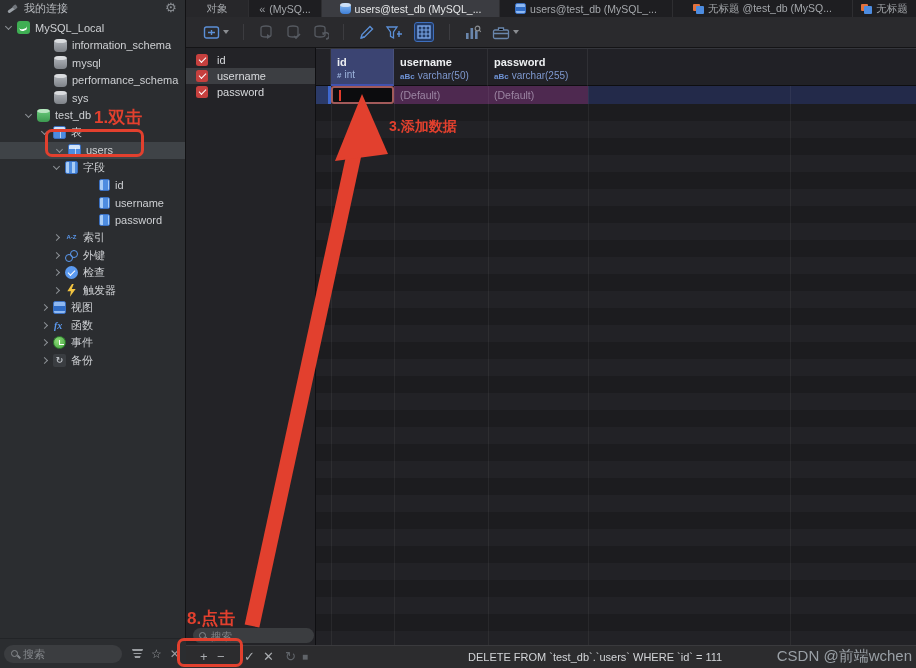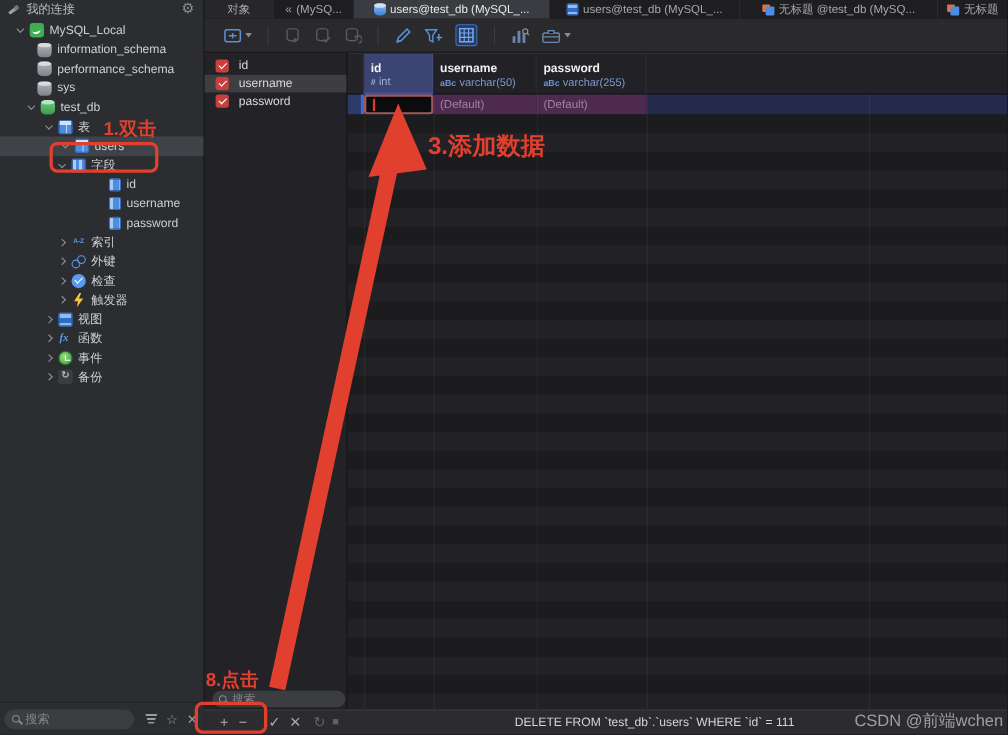--- a/index.html
+++ b/index.html
@@ -16,21 +16,21 @@
   .i-gear::before { content:"⚙"; font-size:13px; color:#8b8f94; line-height:12px; }
   .i-gear { width:14px; height:14px; }
 
   .tree { padding-top:2px; }
   .trow { display:flex; align-items:center; height:17.5px; font-size:11px; color:#ced0d3; white-space:nowrap; }
   .trow.sel { background:#3f4347; }
   .cw { width:13px; display:flex; justify-content:center; flex:none; }
   .chev { width:5px; height:5px; border-right:1.5px solid #8d9196; border-bottom:1.5px solid #8d9196; }
   .chev.down { transform:rotate(45deg); margin-top:-2px; }
   .chev.right { transform:rotate(-45deg); }
-  .pl6{padding-left:12px}.pl22{padding-left:22px}.pl42{padding-left:32px}.pl38{padding-left:38px}
+  .pl6{padding-left:2px}.pl22{padding-left:22px}.pl42{padding-left:52px}.pl38{padding-left:38px}
   .pl53{padding-left:53px}.pl68{padding-left:50px}.pl97{padding-left:97px}
   .ti { width:13px; height:13px; margin:0 5px 0 2px; flex:none; position:relative; border-radius:2px; }
   .i-conn { background:#3fae53; border-radius:3px; }
   .i-conn::after { content:""; position:absolute; left:2px; top:3px; width:8px; height:5px; border-bottom:2px solid #fff; border-radius:0 0 6px 6px; transform:rotate(-12deg); }
   .cyl { border-radius:4px; }
   .i-dbg { background:linear-gradient(#b6bac0,#7e8288); }
   .i-dbg::before, .i-dbgrn::before { content:""; position:absolute; top:0; left:0; right:0; height:4px; border-radius:50%; background:rgba(255,255,255,.55); }
   .i-dbgrn { background:linear-gradient(#6ecf7f,#3c9a50); }
   .i-table, .i-fields, .i-field, .i-views { border:1px solid #3a6fc0; }
   .i-table { background:linear-gradient(180deg,#cfe3fa 0 4px,#4d8ce0 4px); }
@@ -118,21 +118,21 @@
   .statusbar { position:absolute; left:186px; top:645px; width:730px; height:23px; background:#2c2c2e; border-top:1px solid #3a3a3d; }
   .st-ic { position:absolute; top:0; height:22px; line-height:22px; font-size:13px; color:#a9acb0; }
   .st-ic.dim { color:#5f6368; }
   .st-sql { position:absolute; left:282px; top:0; height:22px; line-height:22px; font-size:11px; color:#d3d5d8; white-space:nowrap; }
   .watermark { position:absolute; right:4px; top:0; height:22px; line-height:20px; font-size:15px; color:#9aa0a6; }
 
   
   .ann { position:absolute; color:#e2402e; font-weight:bold; z-index:60; }
   .ann-box { position:absolute; border:3.5px solid #e2402e; border-radius:7px; z-index:60; }
   .arrow-svg { position:absolute; left:0; top:0; z-index:55; pointer-events:none; }
-  .t19 { font-size:22px; } .t17 { font-size:17px; }
+  .t19 { font-size:14px; } .t17 { font-size:17px; }
 
   svg.icon { display:block; }
 </style>
 </head>
 <body>
 
 <div class="app">
 
   <aside class="sidebar">
     <div class="sb-head">
@@ -145,20 +145,24 @@
       <div class="trow pl6">
         <span class="cw">
             <span class="chev down"></span>
           </span>
         <span class="ti i-conn"></span>
         <span>MySQL_Local</span>
       </div>
       <div class="trow pl42">
         <span class="ti cyl i-dbg"></span>
         <span>information_schema</span>
+      </div>
+      <div class="trow pl42">
+        <span class="ti cyl i-dbg"></span>
+        <span>mysql</span>
       </div>
       <div class="trow pl42">
         <span class="ti cyl i-dbg"></span>
         <span>performance_schema</span>
       </div>
       <div class="trow pl42">
         <span class="ti cyl i-dbg"></span>
         <span>sys</span>
       </div>
       <div class="trow pl22">

